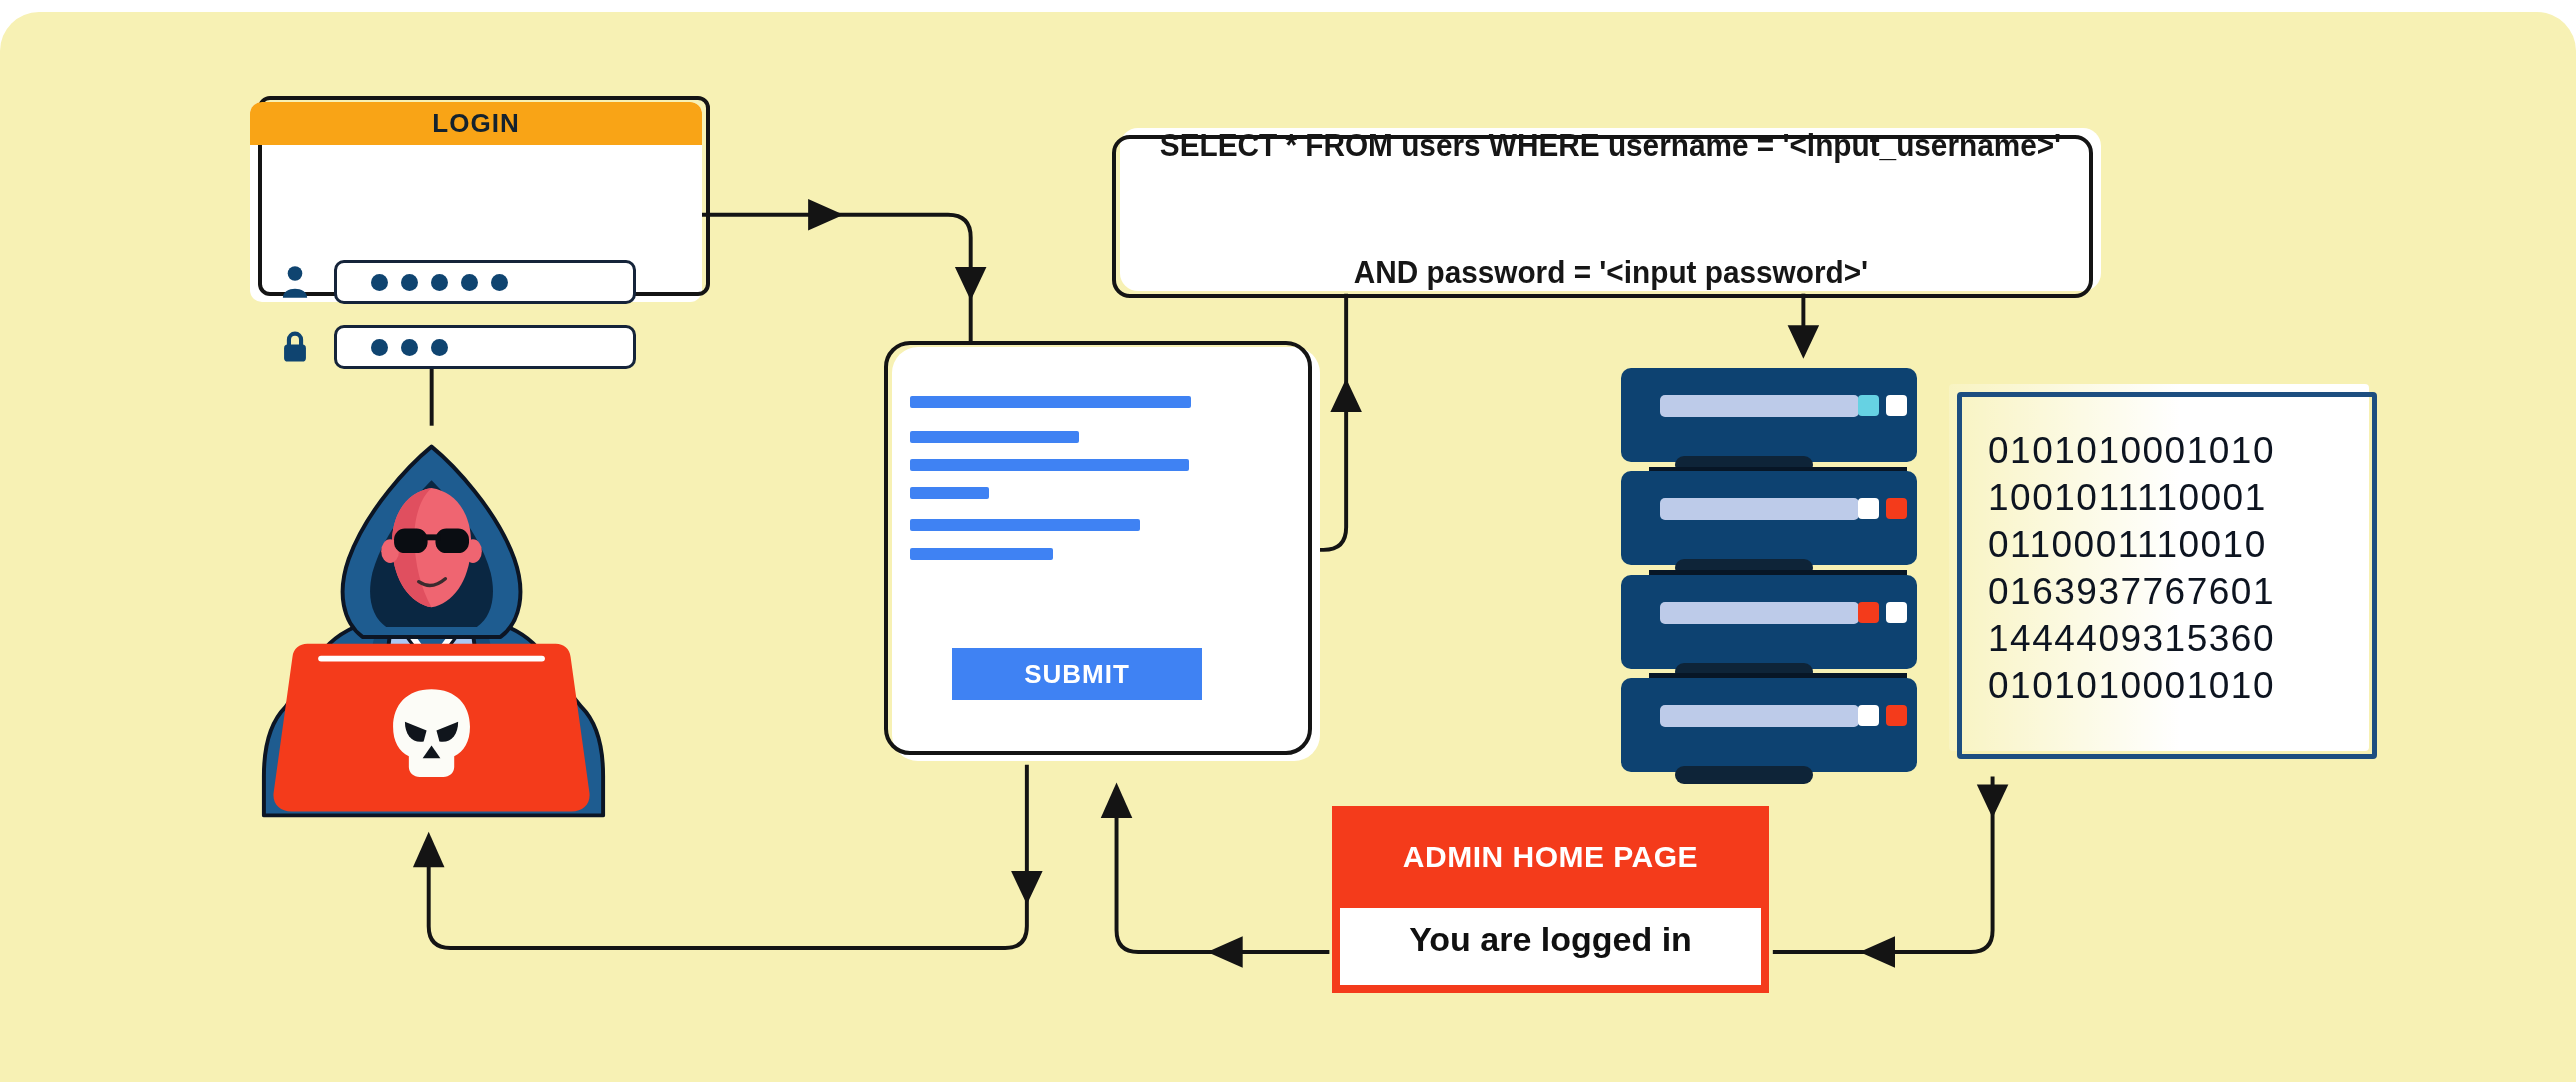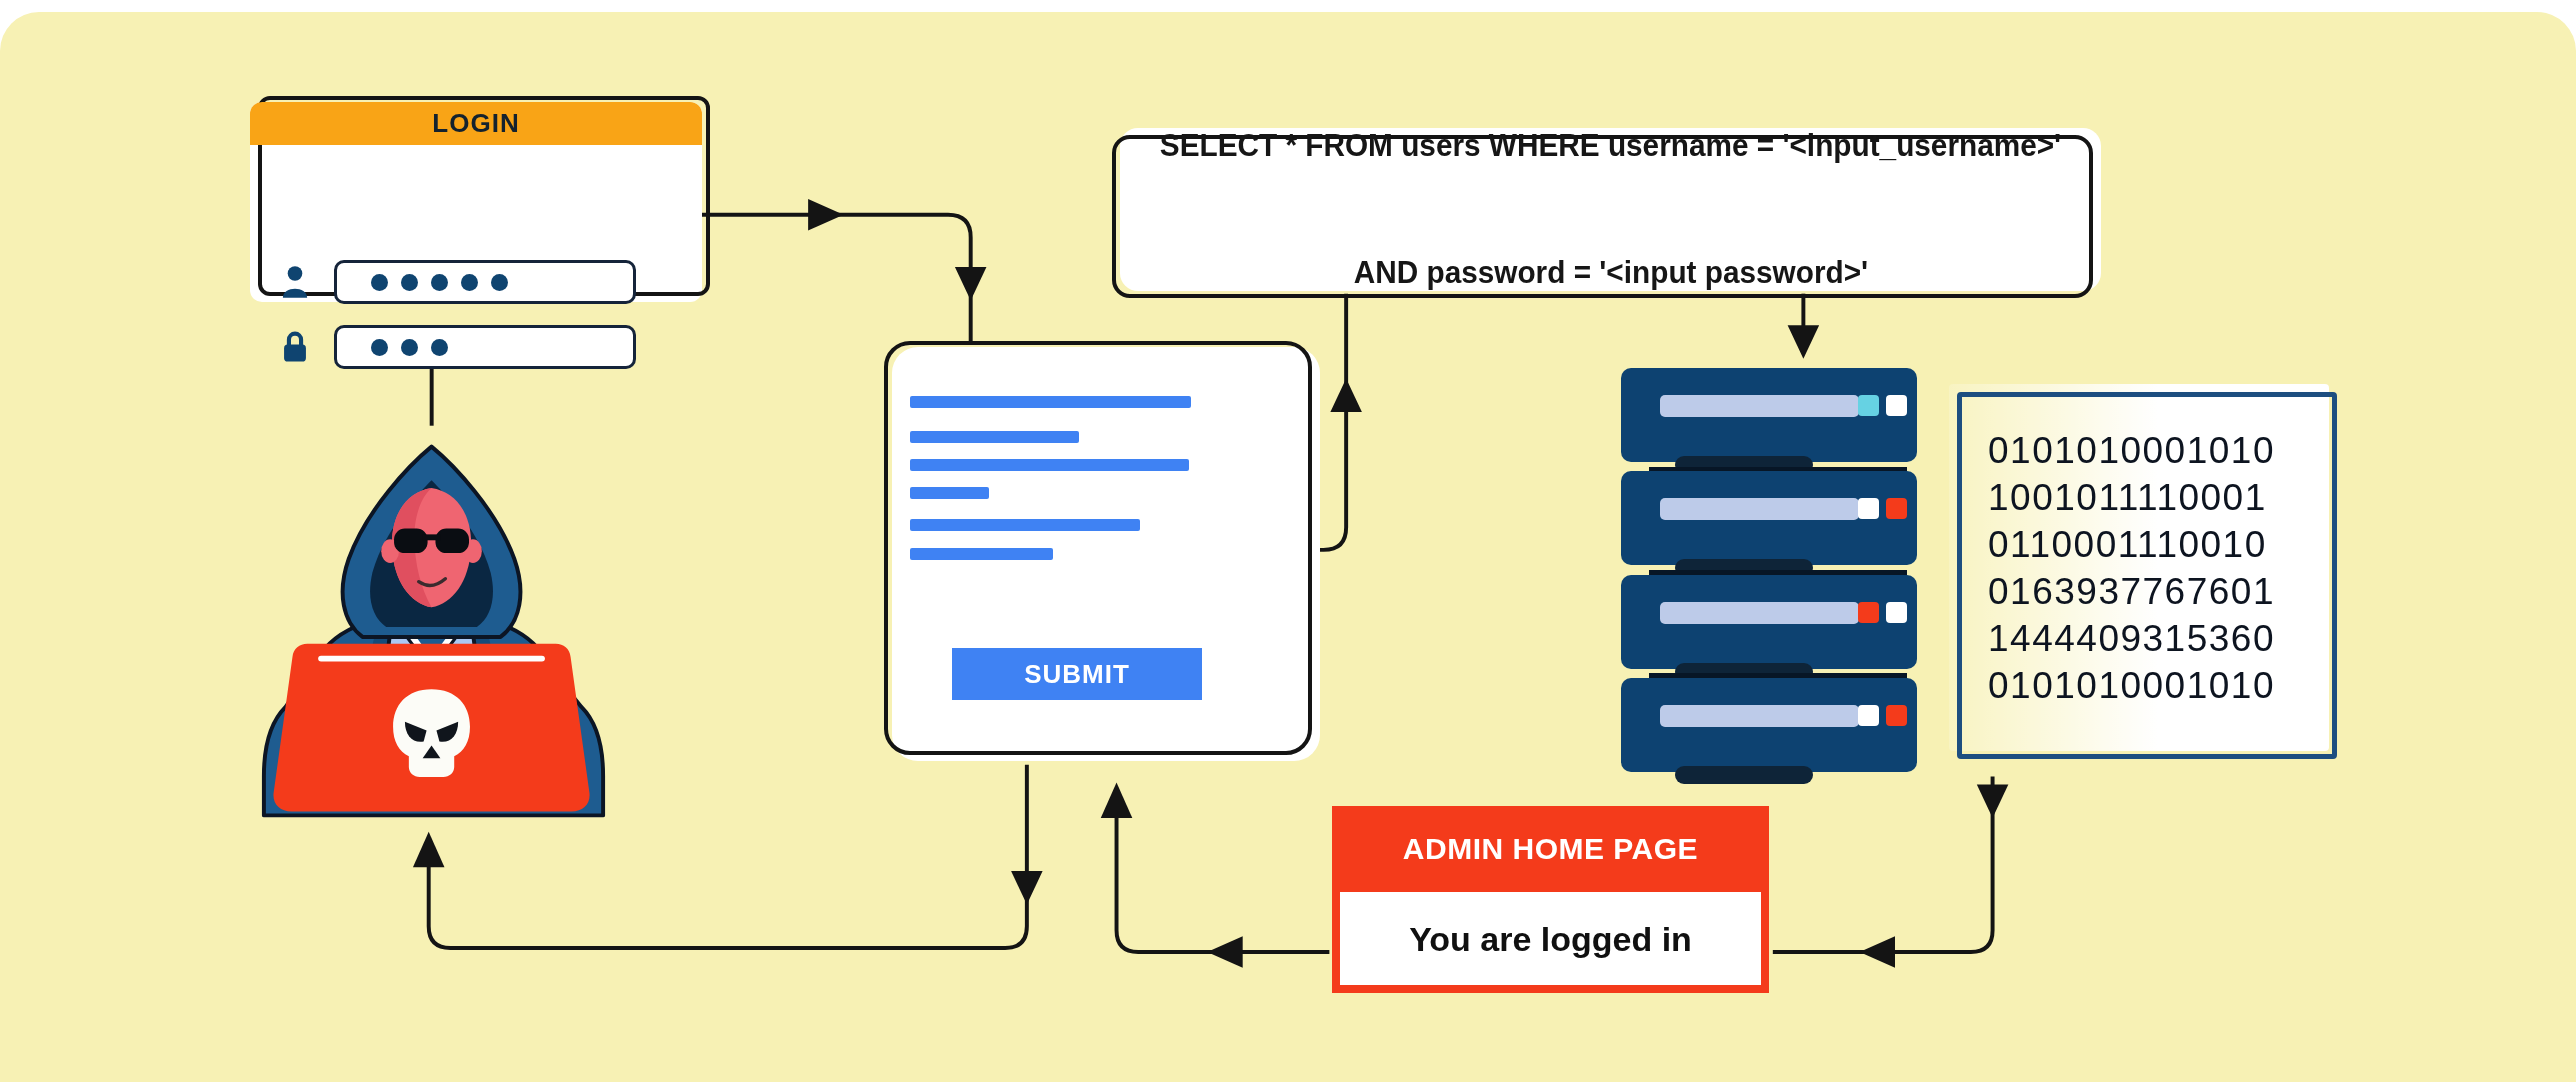--- a/index.html
+++ b/index.html
@@ -37,31 +37,31 @@
           transform:scaleX(.96);}
   
   .server{left:1621px;top:368px;width:296px;height:406px;}
   .srv-unit{position:absolute;left:0;width:296px;height:94px;background:#0D4271;border-radius:10px;}
   .srv-band{position:absolute;left:28px;width:258px;height:12px;background:#071626;}
   .srv-tab{position:absolute;left:54px;width:138px;height:18px;background:#0E2438;border-radius:9px;}
   .srv-bar{position:absolute;left:39px;top:27px;width:199px;height:22px;background:#BDCBE9;border-radius:5px;}
   .light{position:absolute;top:27px;width:21px;height:21px;border-radius:4px;}
   .light.a{left:237px;} .light.b{left:265px;}
   
-  .binary-panel{left:1949px;top:384px;width:380px;height:367px;border-radius:4px;
+  .binary-panel{left:1949px;top:384px;width:420px;height:367px;border-radius:4px;
           background:linear-gradient(90deg,rgba(255,255,255,.18),#ffffff 55%);
           padding:43px 0 0 39px;box-sizing:border-box;}
   .binary-panel::before{content:"";position:absolute;inset:0;border:5px solid #1D4E80;
           border-radius:inherit;transform:translate(8px,8px);z-index:-1;}
   .bin-line{font-size:37px;line-height:47px;letter-spacing:1.5px;color:#0d1420;
           font-weight:400;white-space:nowrap;}
   
   .admin-card{left:1332px;top:806px;width:437px;height:187px;background:#fff;
           border:8px solid #F43B1B;box-sizing:border-box;z-index:4;}
-  .admin-header{position:absolute;left:-8px;top:-8px;width:437px;height:86px;background:#F43B1B;
+  .admin-header{position:absolute;left:-8px;top:-8px;width:437px;height:102px;background:#F43B1B;
           display:flex;align-items:center;justify-content:center;color:#fff;
           font-size:30px;font-weight:700;letter-spacing:0.5px;}
   .admin-body{position:absolute;left:0;top:78px;width:100%;height:94px;display:flex;
           align-items:center;justify-content:center;color:#101010;font-size:34px;font-weight:700;}
   .layer-arrows{position:absolute;inset:0;z-index:2;}
   .layer-cards{z-index:3;}
 </style>
 </head>
 <body>
 

